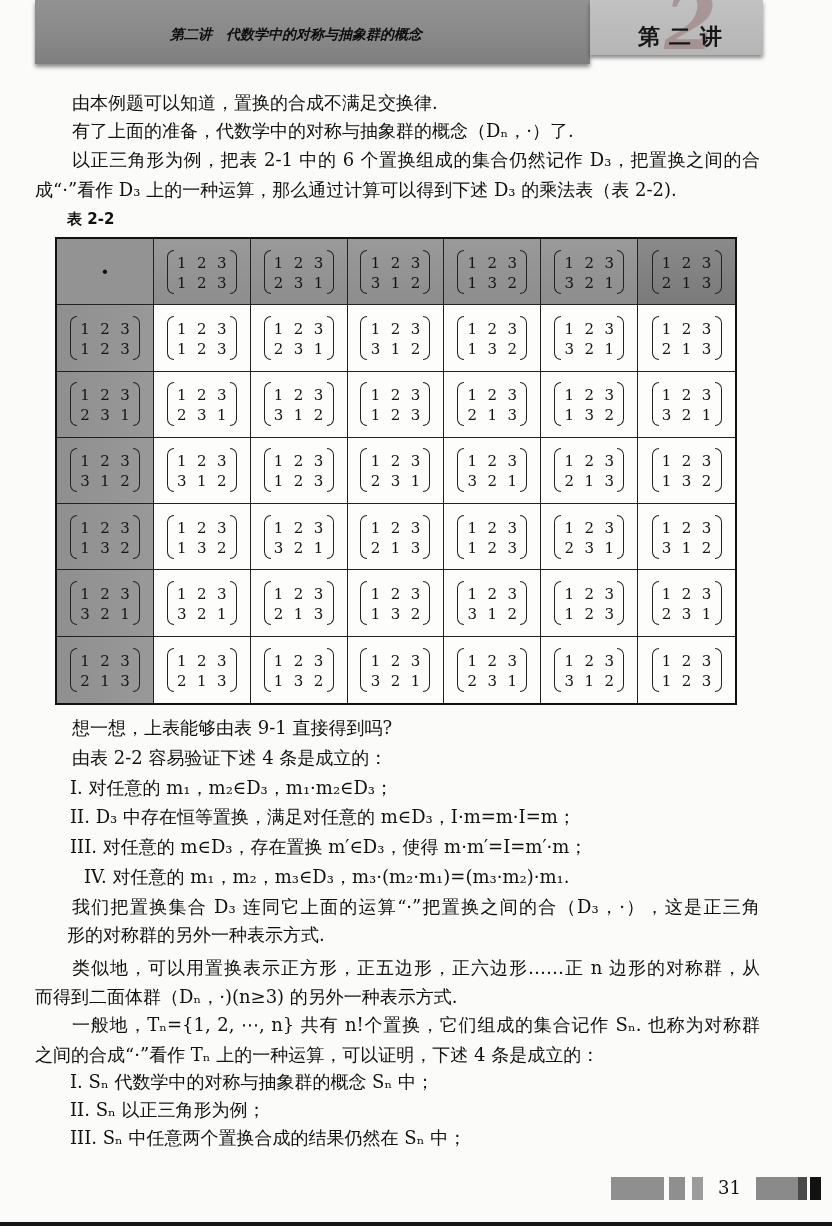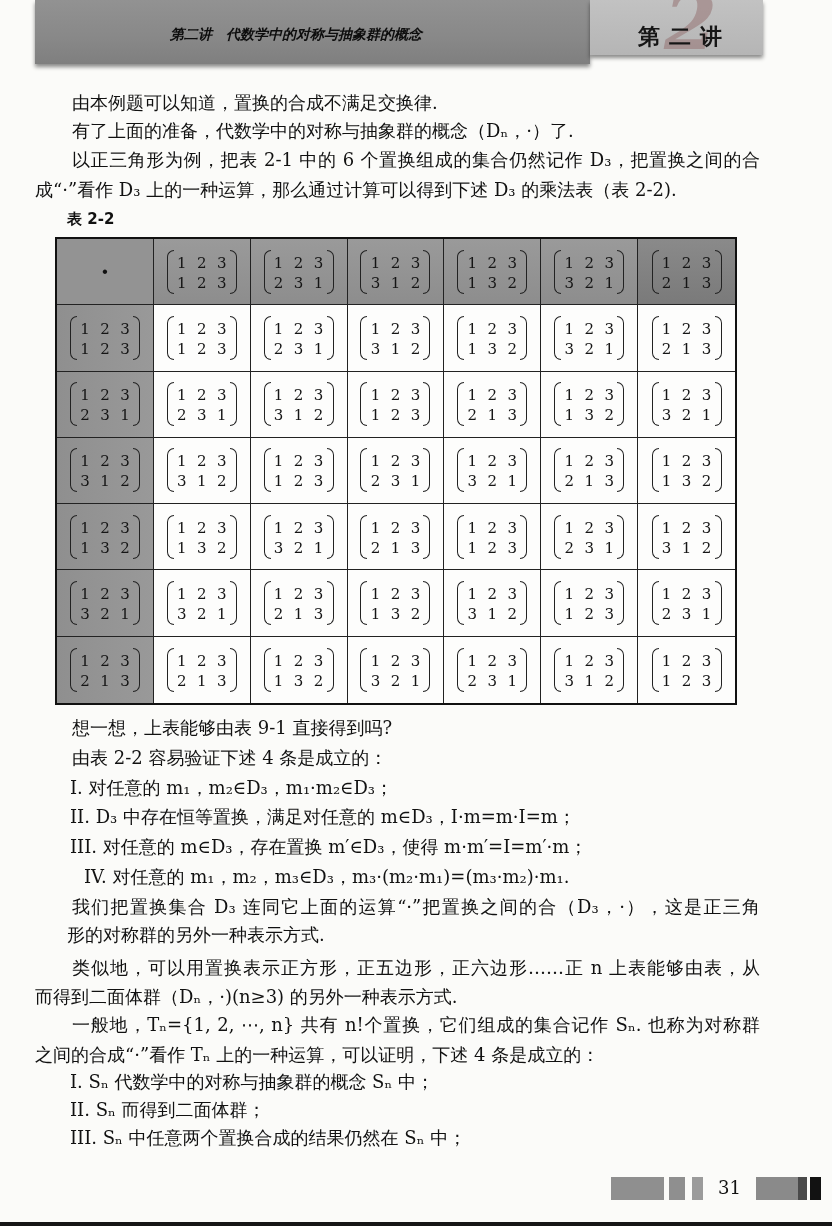--- a/index.html
+++ b/index.html
@@ -587,26 +587,26 @@
   </div>
 
 <div class="line" style="left:72px; top:718px;">想一想，上表能够由表 9-1 直接得到吗?</div>
 <div class="line" style="left:72px; top:748px;">由表 2-2 容易验证下述 4 条是成立的：</div>
 <div class="line" style="left:70px; top:778px;">I. 对任意的 m₁，m₂∈D₃，m₁·m₂∈D₃；</div>
 <div class="line" style="left:70px; top:807px;">II. D₃ 中存在恒等置换，满足对任意的 m∈D₃，I·m=m·I=m；</div>
 <div class="line" style="left:70px; top:837px;">III. 对任意的 m∈D₃，存在置换 m′∈D₃，使得 m·m′=I=m′·m；</div>
 <div class="line" style="left:84px; top:867px;text-align:center;">IV. 对任意的 m₁，m₂，m₃∈D₃，m₃·(m₂·m₁)=(m₃·m₂)·m₁.</div>
 <div class="line full" style="left:72px; top:897px;">我们把置换集合 D₃ 连同它上面的运算“·”把置换之间的合（D₃，·），这是正三角</div>
 <div class="line" style="left:35px; top:925px;margin-left:32px;">形的对称群的另外一种表示方式.</div>
-<div class="line full" style="left:72px; top:958px;">类似地，可以用置换表示正方形，正五边形，正六边形……正 n 上表能够由表，从</div>
+<div class="line full" style="left:72px; top:958px;">类似地，可以用置换表示正方形，正五边形，正六边形……正 n 边形的对称群，从</div>
 <div class="line" style="left:35px; top:987px;">而得到二面体群（Dₙ，·)(n≥3) 的另外一种表示方式.</div>
 <div class="line full" style="left:72px; top:1015px;">一般地，Tₙ={1, 2, ⋯, n} 共有 n!个置换，它们组成的集合记作 Sₙ. 也称为对称群</div>
 <div class="line" style="left:35px; top:1045px;">之间的合成“·”看作 Tₙ 上的一种运算，可以证明，下述 4 条是成立的：</div>
 <div class="line" style="left:70px; top:1072px;">I. Sₙ 代数学中的对称与抽象群的概念 Sₙ 中；</div>
-<div class="line" style="left:70px; top:1100px;">II. Sₙ 而得到二面体群；</div>
+<div class="line" style="left:70px; top:1100px;">II. Sₙ 以正三角形为例；</div>
 <div class="line" style="left:70px; top:1128px;">III. Sₙ 中任意两个置换合成的结果仍然在 Sₙ 中；</div>
 
 <div class="fblk" style="left:611px; width:53px; background:#8f8f8f;"></div>
 <div class="fblk" style="left:669px; width:16px; background:#8f8f8f;"></div>
 <div class="fblk" style="left:692px; width:11px; background:#9b9b9b;"></div>
 <div class="page-num">31</div>
 <div class="fblk" style="left:756px; width:42px; background:#8a8a8a;"></div>
 <div class="fblk" style="left:798px; width:9px; background:#4a4a4a;"></div>
 <div class="fblk" style="left:810px; width:11px; background:#121212;"></div>
 <div class="bottom-rule"></div>

